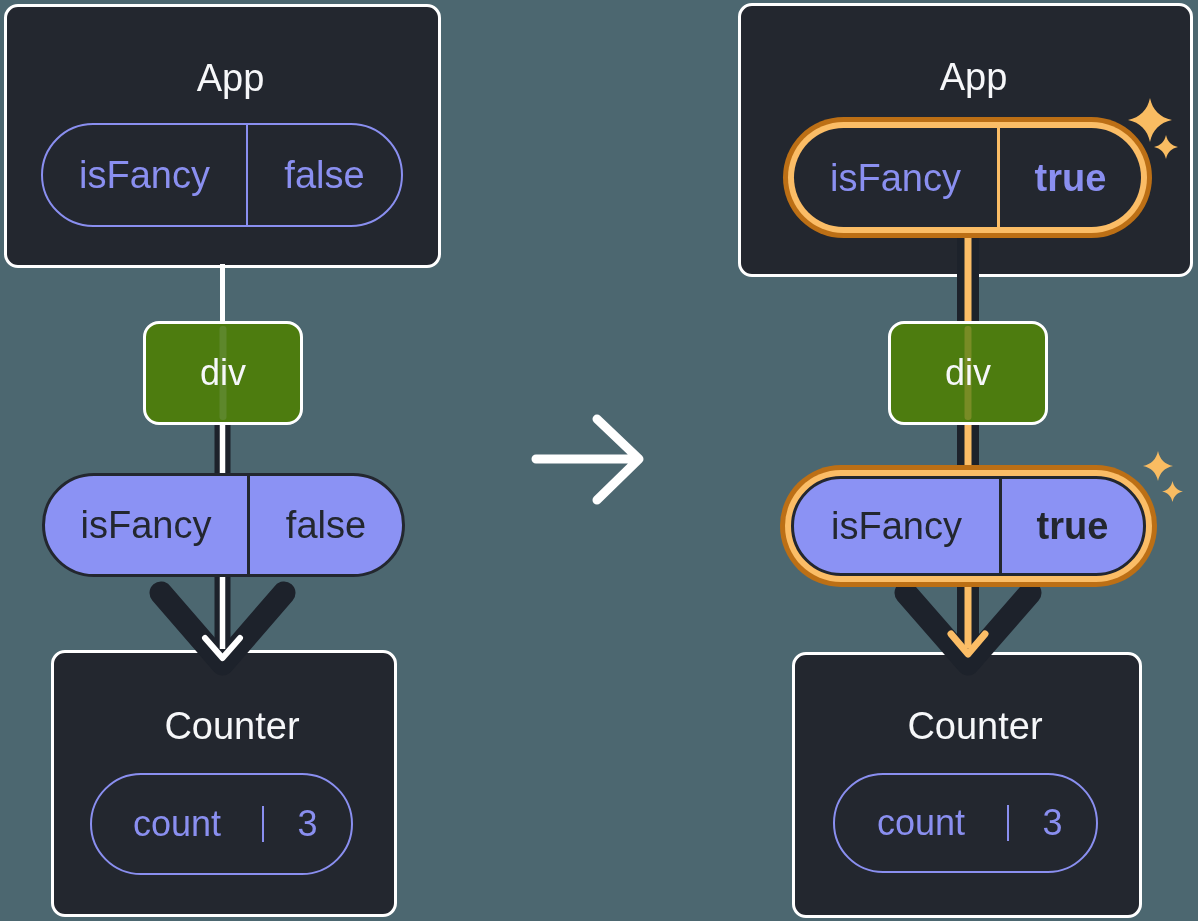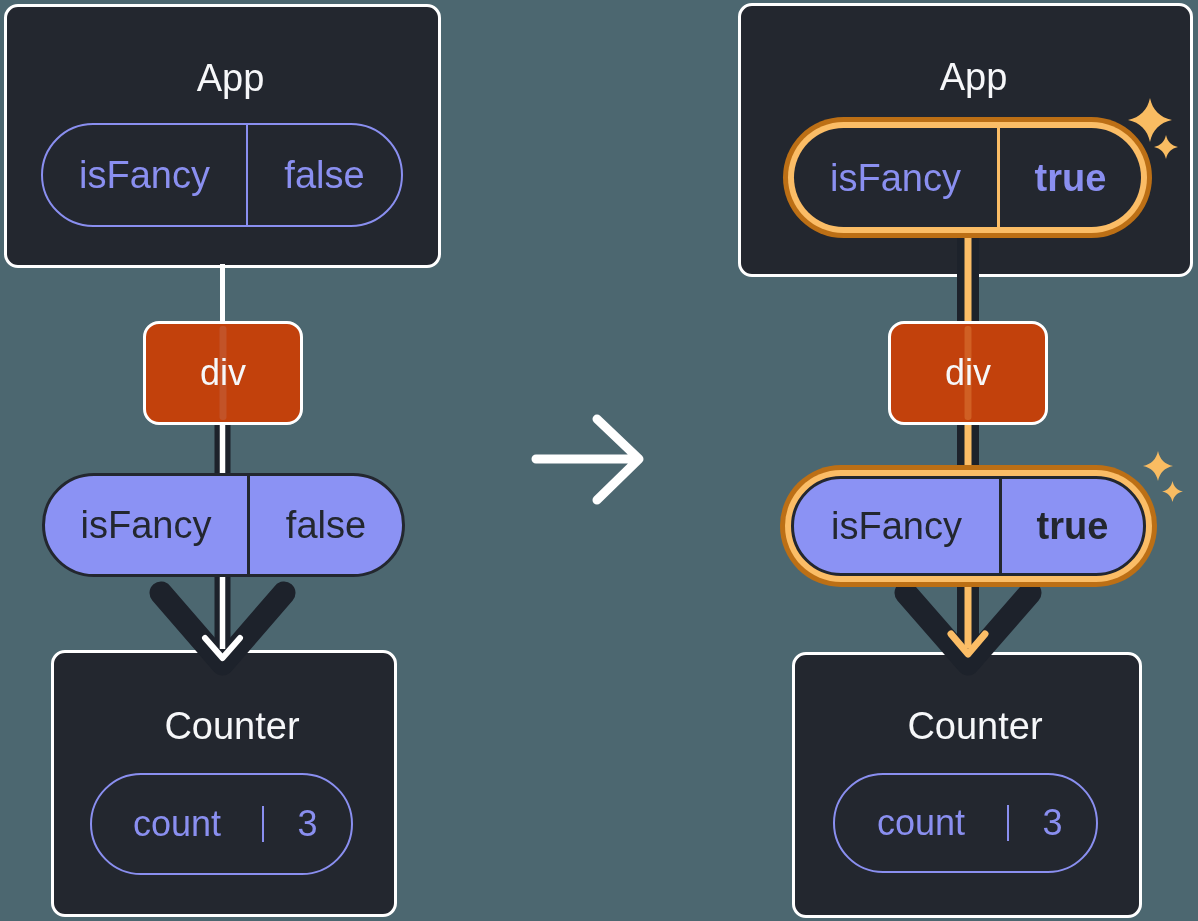--- a/index.html
+++ b/index.html
@@ -12,21 +12,21 @@
     position:absolute; background:#23272f;
     border:3.5px solid #ffffff; border-radius:14px;
     box-sizing:border-box; z-index:1;
   }
   .card-title {
     position:absolute; left:0; right:0; text-align:center;
     color:#f6f7f9; font-size:38px; font-weight:500; line-height:1;margin-left:16px;
   }
   .svg-layer { position:absolute; left:0; top:0; z-index:2; }
   .node {
-    position:absolute; background:#c2410c;
+    position:absolute; background:#4d7c0f;
     border:3px solid #ffffff; border-radius:16px;
     box-sizing:border-box; z-index:3;
     display:flex; align-items:center; justify-content:center;
     color:#f6f7f9; font-size:36px; font-weight:500;
   }
   .node .stripe {
     position:absolute; top:2px; bottom:2px; left:50%; width:7px;
     transform:translateX(-50%); border-radius:3px; pointer-events:none;
   }
   .stripe-cool { background:rgba(200,210,230,0.13); }

